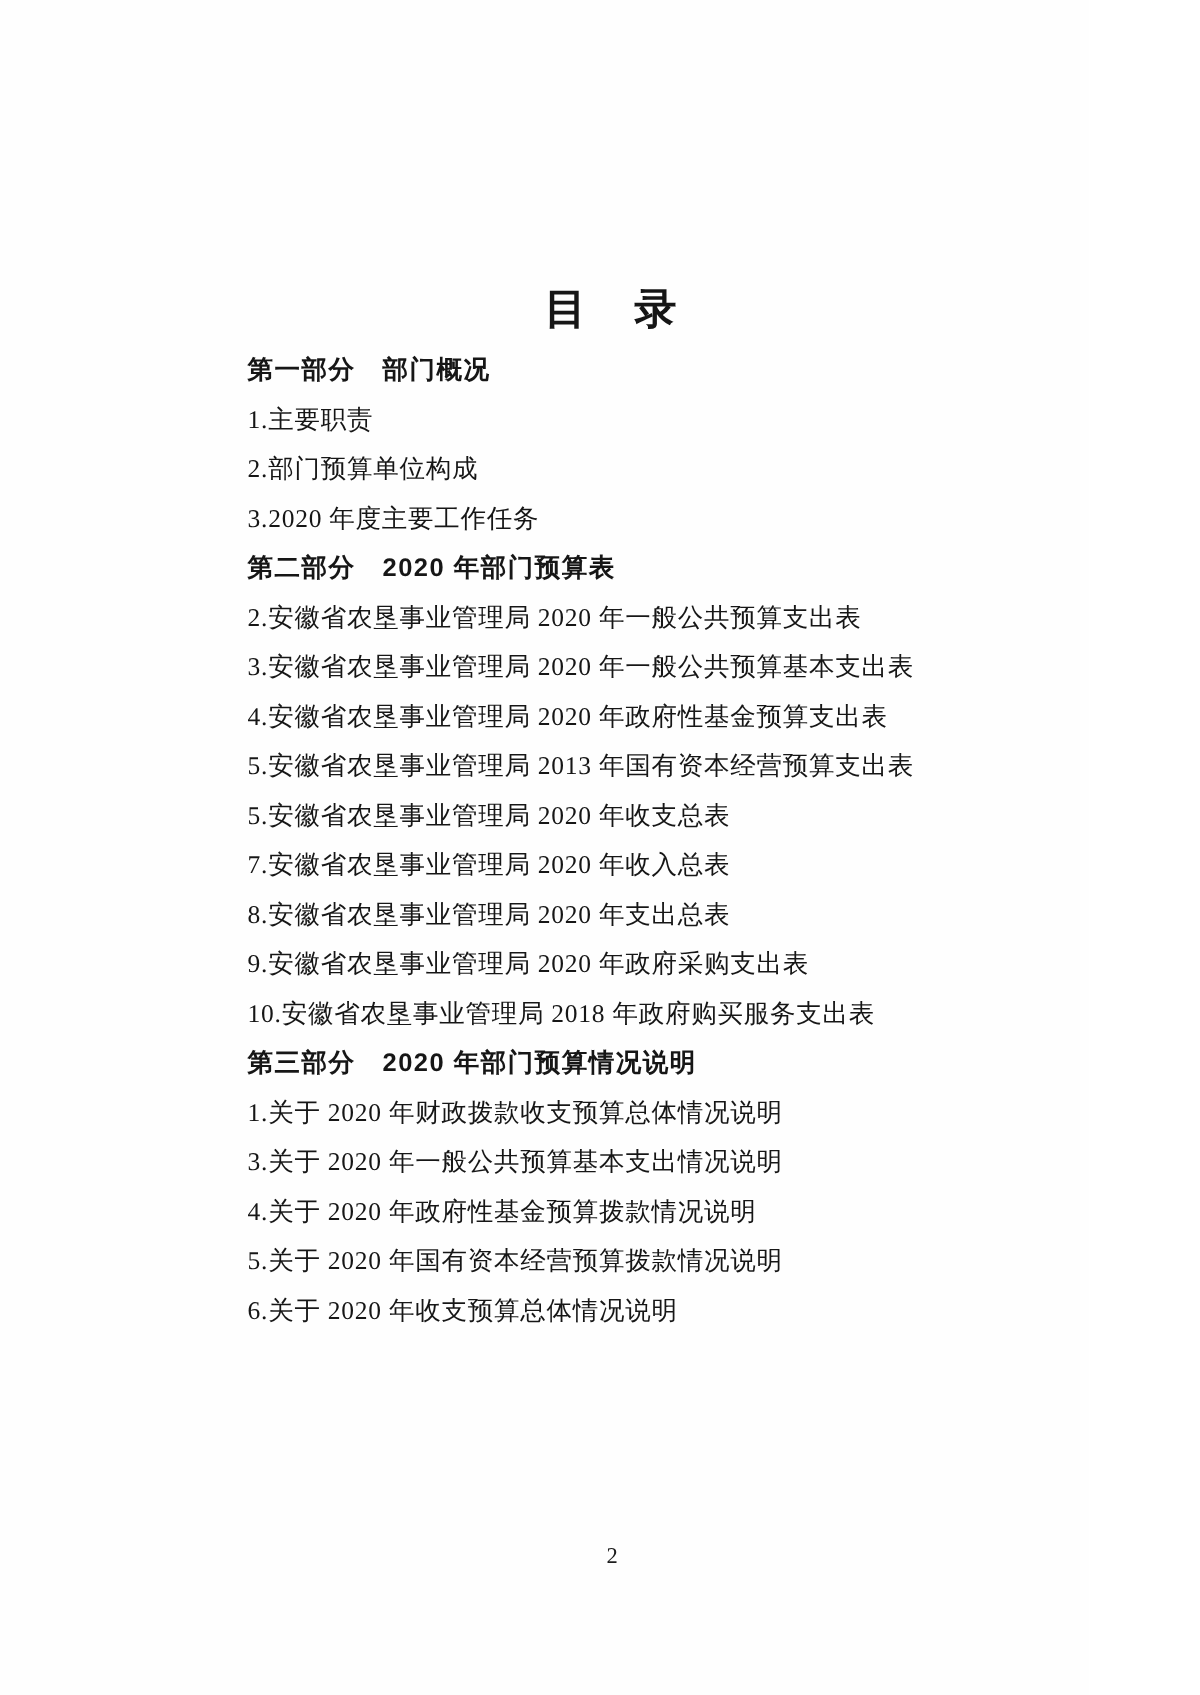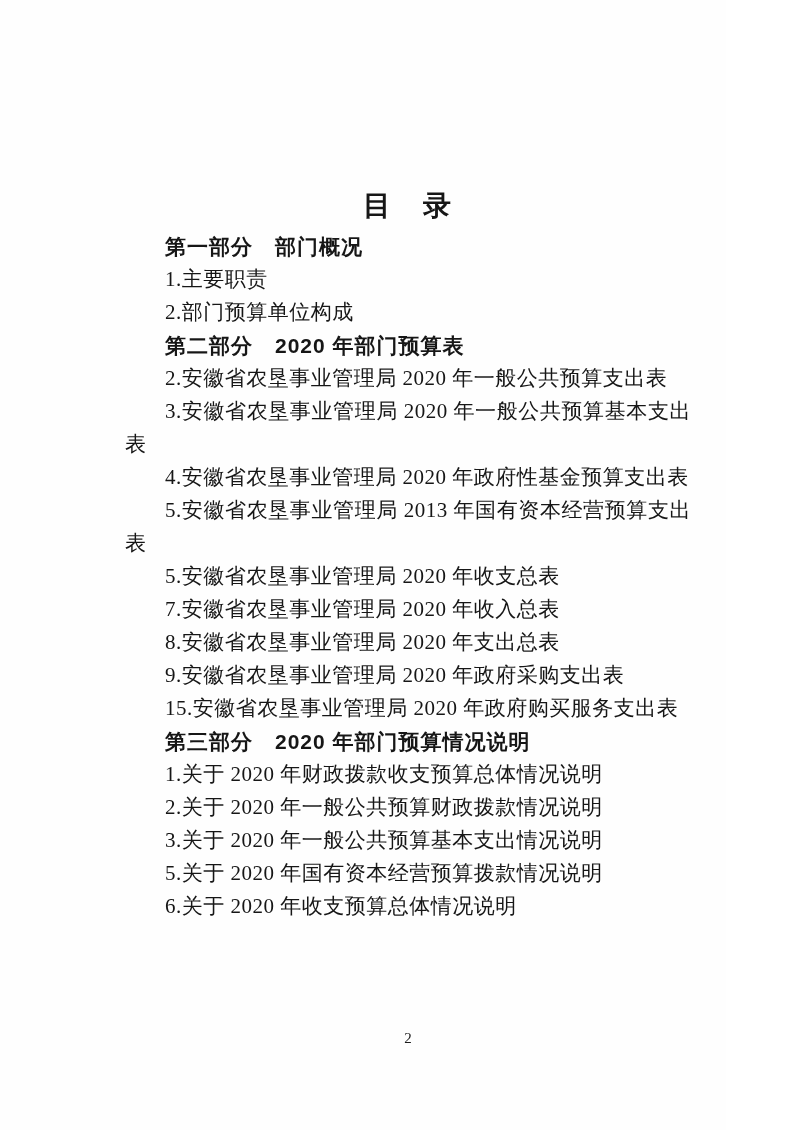--- a/index.html
+++ b/index.html
@@ -26,21 +26,21 @@
     font-family: "Liberation Sans", "DejaVu Sans", sans-serif;
     font-weight: bold;
     font-size: 28px;
     line-height: 36px;
     text-align: center;
     letter-spacing: 2px;
     margin-bottom: 6px;
     white-space: pre;
   }
   .toc p {
-    font-size: 21px;
+    font-size: 17px;
     line-height: 33px;
     text-indent: 40px;
     text-align: justify;
     letter-spacing: 0.5px;
   }
   .toc p.toc-heading {
     font-family: "Liberation Sans", "DejaVu Sans", sans-serif;
     font-weight: bold;
     letter-spacing: 1px;
   }
@@ -61,36 +61,37 @@
 <div class="page">
   <div class="content">
 
     <div class="doc-title">目　录</div>
 
     <div class="toc">
 
       <p class="toc-heading">第一部分　部门概况</p>
       <p class="toc-item">1.主要职责</p>
       <p class="toc-item">2.部门预算单位构成</p>
+      <p class="toc-item">3.2020 年度主要工作任务</p>
 
       <p class="toc-heading">第二部分　2020 年部门预算表</p>
       <p class="toc-item">2.安徽省农垦事业管理局 2020 年一般公共预算支出表</p>
       <p class="toc-item">3.安徽省农垦事业管理局 2020 年一般公共预算基本支出表</p>
       <p class="toc-item">4.安徽省农垦事业管理局 2020 年政府性基金预算支出表</p>
       <p class="toc-item">5.安徽省农垦事业管理局 2013 年国有资本经营预算支出表</p>
       <p class="toc-item">5.安徽省农垦事业管理局 2020 年收支总表</p>
       <p class="toc-item">7.安徽省农垦事业管理局 2020 年收入总表</p>
       <p class="toc-item">8.安徽省农垦事业管理局 2020 年支出总表</p>
       <p class="toc-item">9.安徽省农垦事业管理局 2020 年政府采购支出表</p>
-      <p class="toc-item">15.安徽省农垦事业管理局 2020 年政府购买服务支出表</p>
+      <p class="toc-item">10.安徽省农垦事业管理局 2018 年政府购买服务支出表</p>
 
       <p class="toc-heading">第三部分　2020 年部门预算情况说明</p>
       <p class="toc-item">1.关于 2020 年财政拨款收支预算总体情况说明</p>
-      <p class="toc-item">2.关于 2020 年一般公共预算财政拨款情况说明</p>
       <p class="toc-item">3.关于 2020 年一般公共预算基本支出情况说明</p>
+      <p class="toc-item">4.关于 2020 年政府性基金预算拨款情况说明</p>
       <p class="toc-item">5.关于 2020 年国有资本经营预算拨款情况说明</p>
       <p class="toc-item">6.关于 2020 年收支预算总体情况说明</p>
 
     </div>
   </div>
 
   <div class="page-number">2</div>
 </div>
 
 </body></html>

